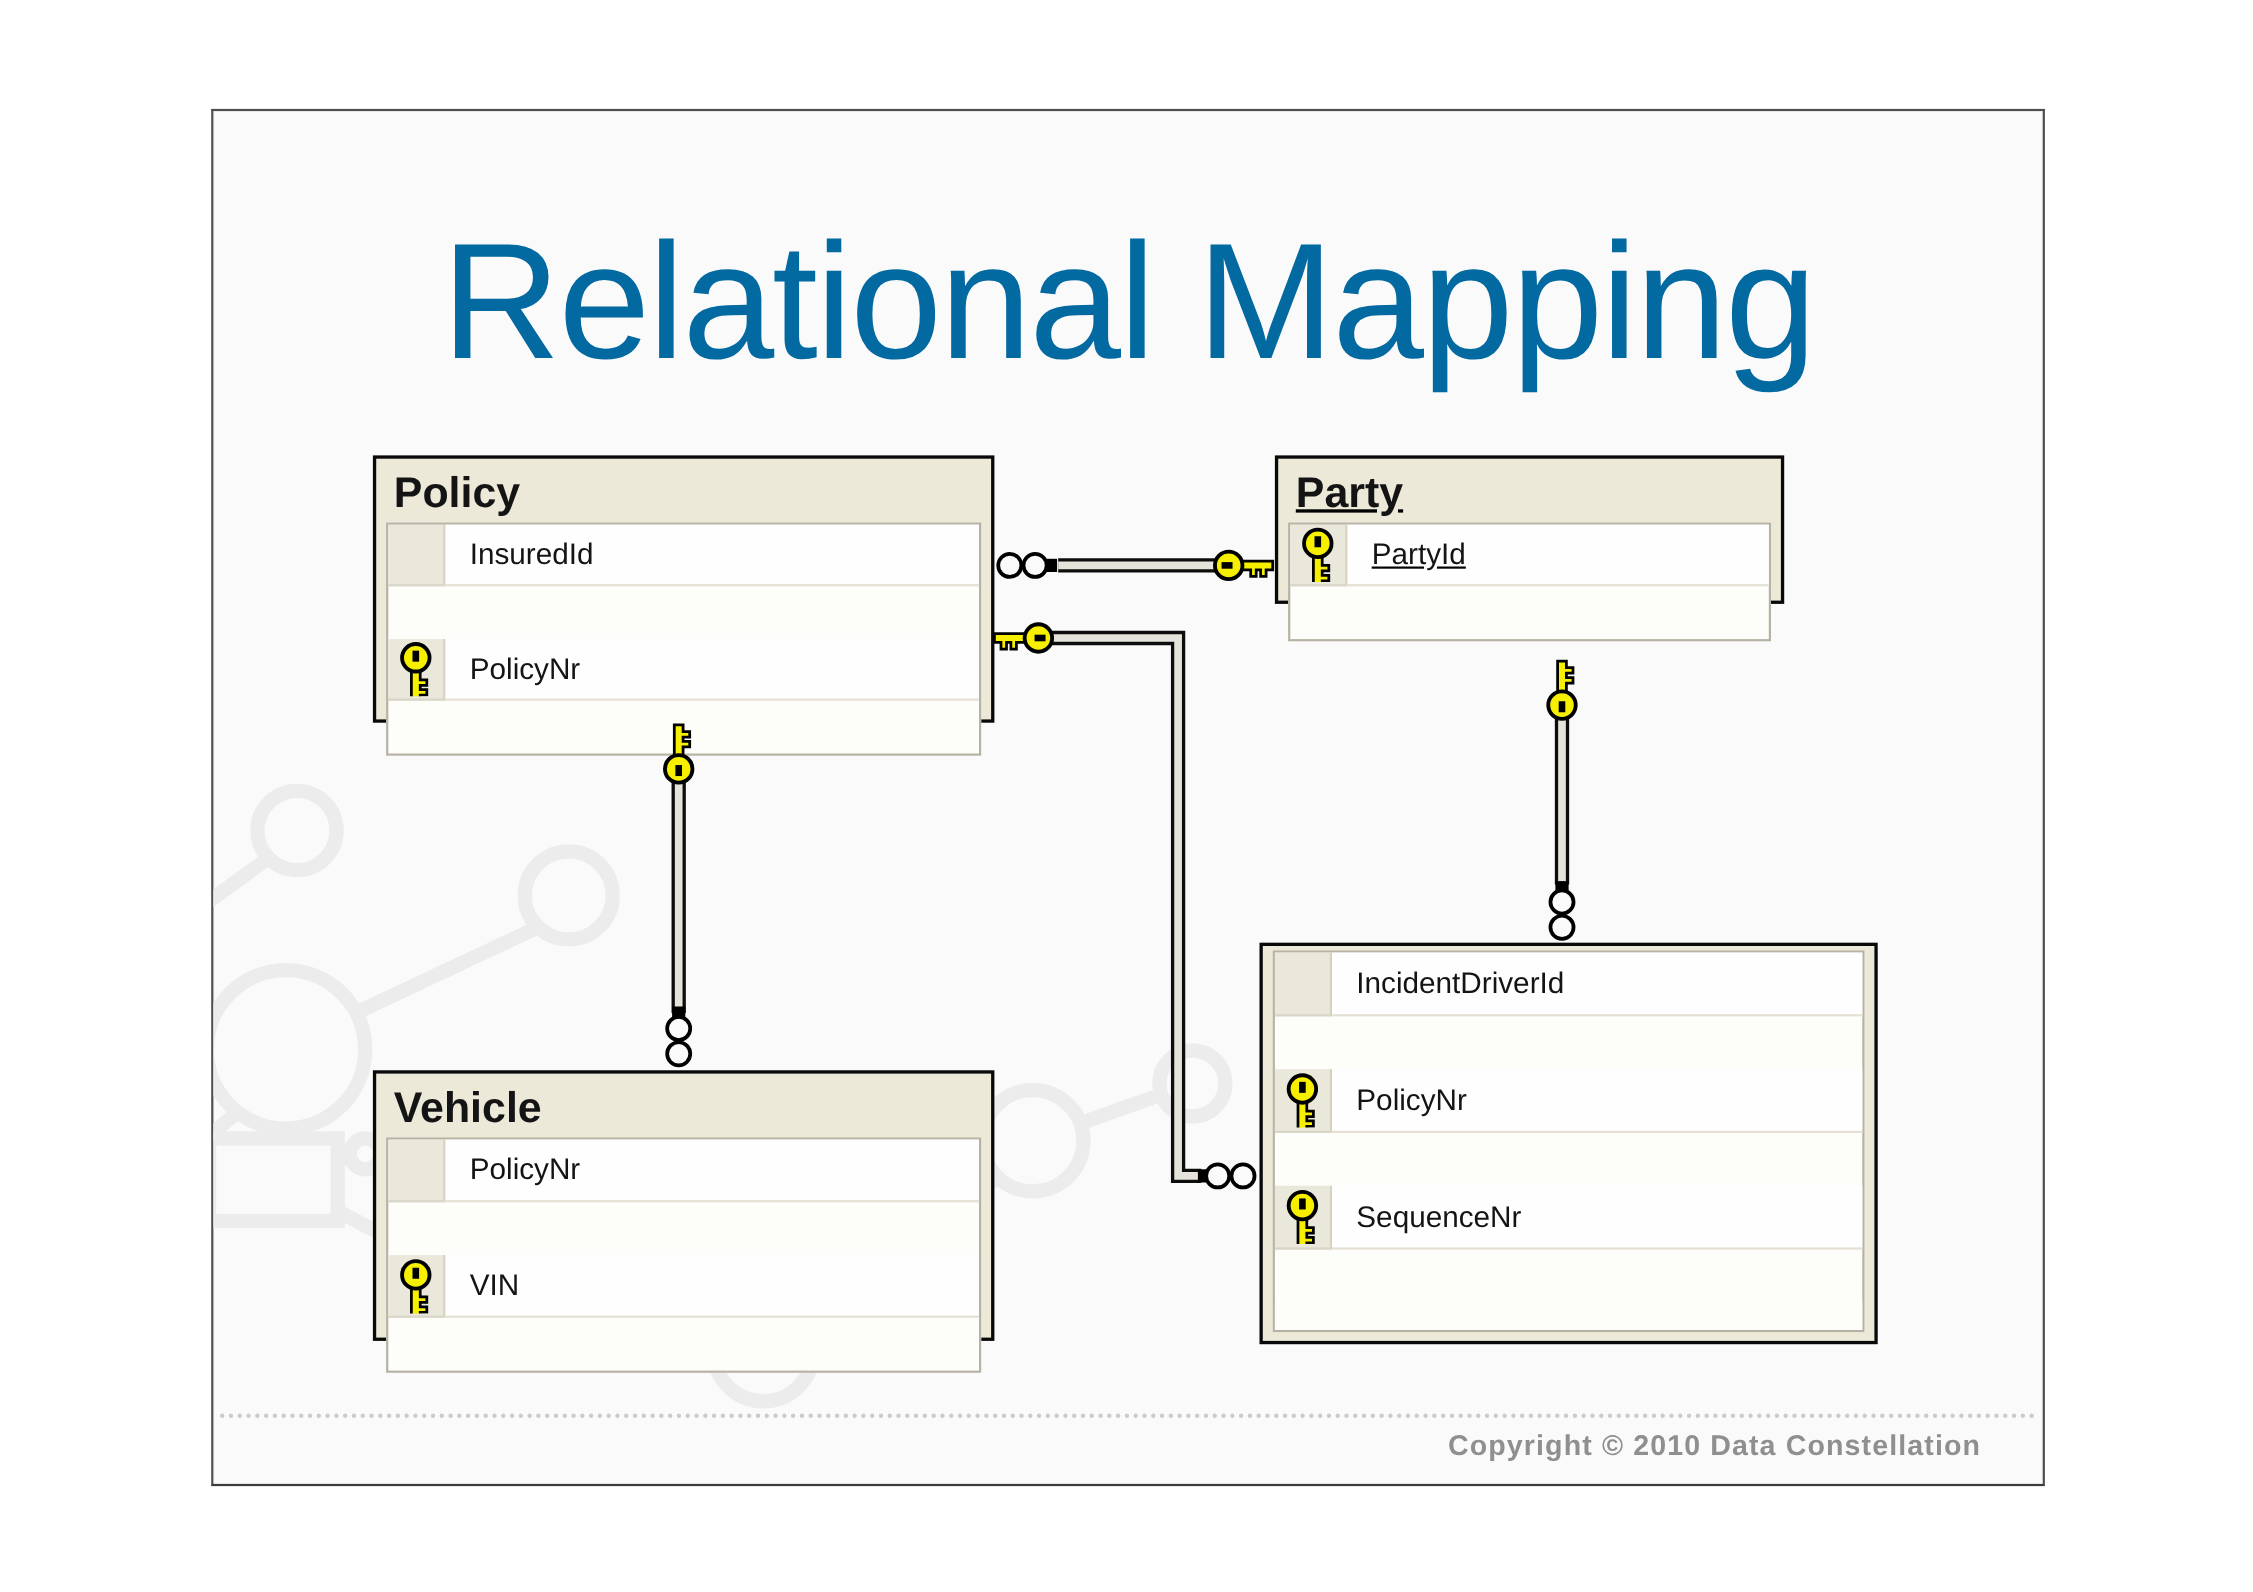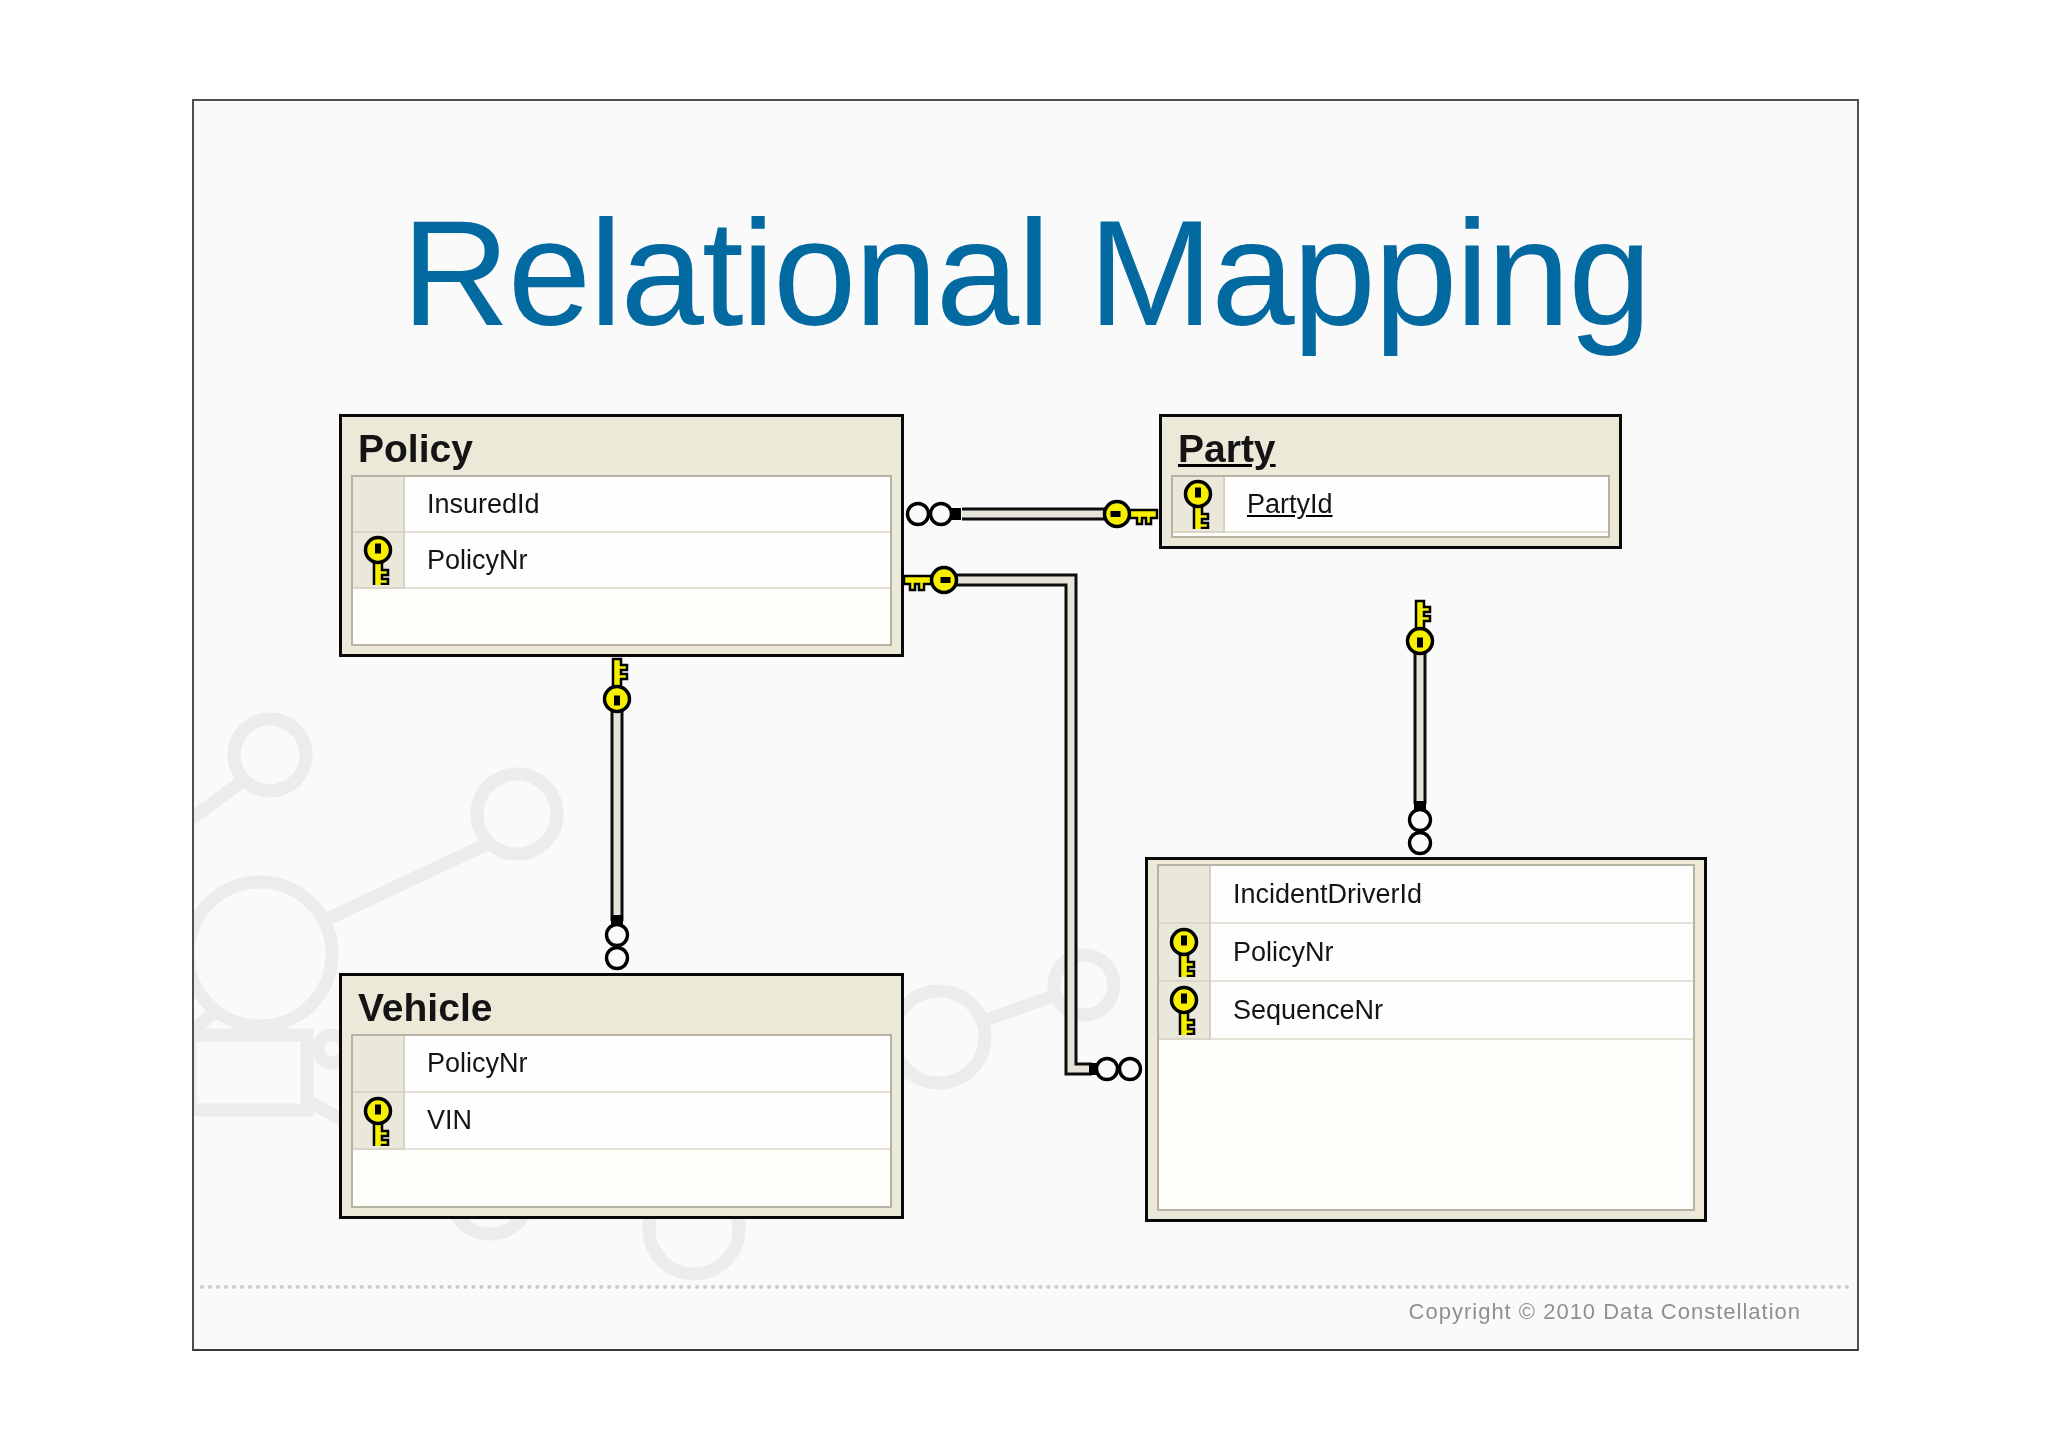--- a/index.html
+++ b/index.html
@@ -12,34 +12,34 @@
                font-size:150px;font-weight:normal;color:#0369a1;letter-spacing:-2px;
                font-family:"Liberation Sans",sans-serif;}
   
   #watermark{position:absolute;left:0;top:0;z-index:0;pointer-events:none;}
   
   .etable{position:absolute;z-index:2;background:#ece9d9;border:3px solid #090909;
           box-sizing:border-box;display:flex;flex-direction:column;}
   .t-head{flex:0 0 auto;font-weight:bold;color:#141414;font-size:39px;
           padding:10px 0 0 16px;box-sizing:border-box;}
   .t-body{flex:1 1 auto;margin:4px 9px 8px 9px;background:#fdfdfa;
-          border:2px solid #b7b3a4;display:flex;flex-direction:column;box-sizing:border-box;}
+          border:2px solid #b7b3a4;display:flex;flex-direction:column;box-sizing:border-box;gap:48px;}
   .t-row{flex:0 0 auto;display:flex;}
   .t-row .gut{flex:0 0 50px;background:#eae7db;border-right:2px solid #d5d2c2;
               border-bottom:2px solid #d9d6c8;display:flex;align-items:center;justify-content:center;}
   .t-row .cell{flex:1 1 auto;background:#fefefe;border-bottom:2px solid #e4e1d4;
                font-size:27px;color:#141414;display:flex;align-items:center;padding-left:22px;}
   .t-fill{flex:1 1 auto;background:#fdfdfa;}
   .rh56 .t-row{height:56px;} .rh57 .t-row{height:57px;} .rh58 .t-row{height:58px;}
   
   #connectors{position:absolute;left:0;top:0;z-index:3;pointer-events:none;}
   
   .dotted-rule{position:absolute;left:6px;right:6px;top:1184px;border-top:4px dotted #cbcbcb;}
-  .copyright{position:absolute;right:56px;top:1198px;font-size:22px;color:#8f8f8f;
-             letter-spacing:1px;}
+  .copyright{position:absolute;right:56px;top:1198px;font-size:26px;color:#8f8f8f;
+             letter-spacing:1px;font-weight:bold;}
 </style>
 </head>
 <body>
 
 <div id="stage">
   <div id="slide">
 
     <svg width="0" height="0" style="position:absolute" aria-hidden="true">
       <defs>
         <g id="keyshape">

